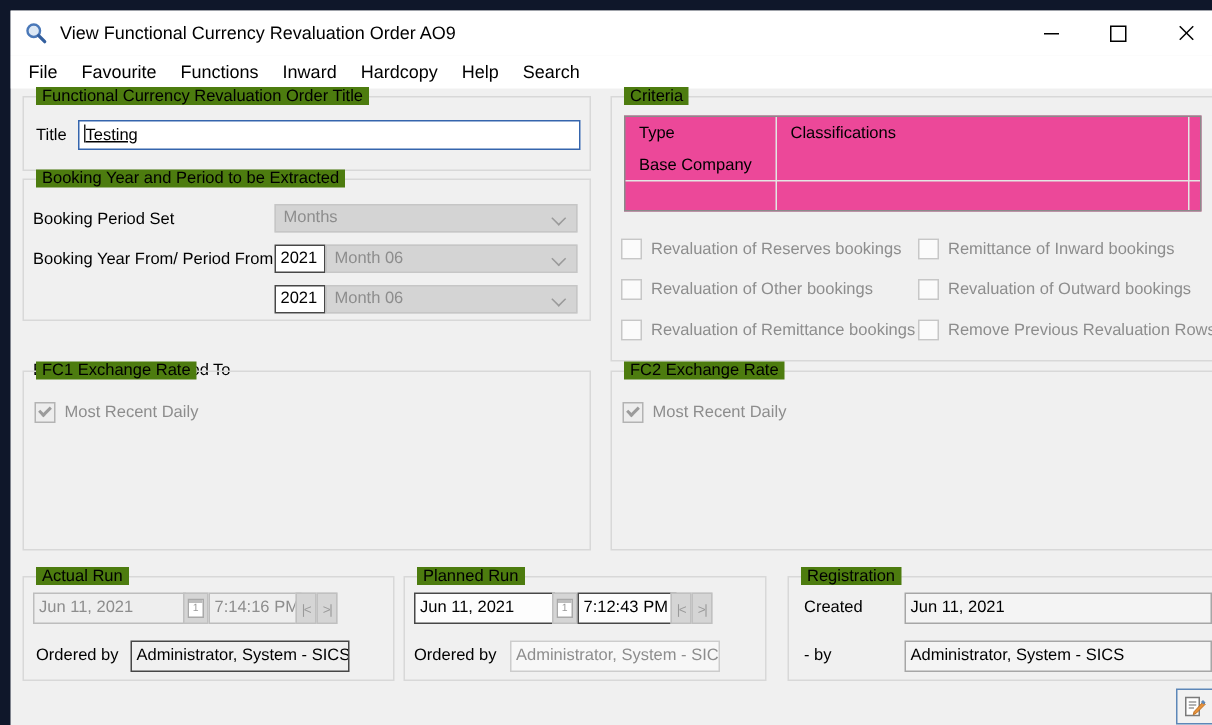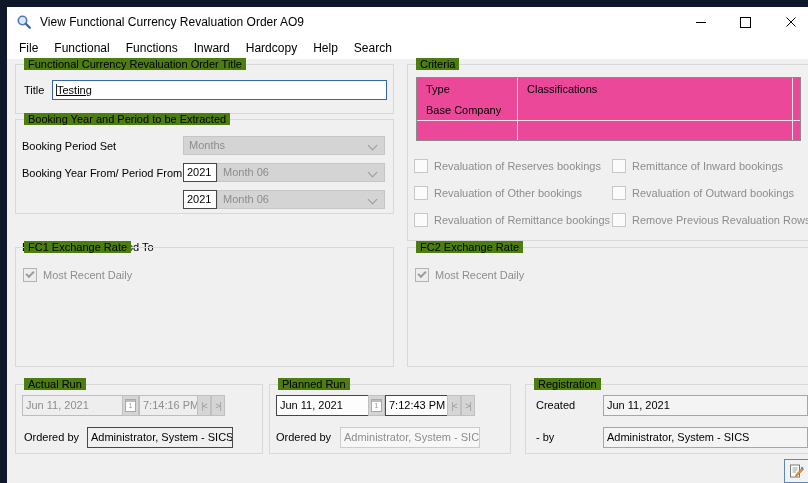--- a/index.html
+++ b/index.html
@@ -75,21 +75,21 @@
         <svg width="10" height="10" viewBox="0 0 10 10">
           <line x1="0.5" y1="0.5" x2="9.5" y2="9.5" stroke="#000" stroke-width="1"></line>
           <line x1="9.5" y1="0.5" x2="0.5" y2="9.5" stroke="#000" stroke-width="1"></line>
         </svg>
       </div>
     </div>
   </div>
 
   <div class="menubar">
     <span class="menuitem">File</span>
-    <span class="menuitem">Functional</span>
+    <span class="menuitem">Favourite</span>
     <span class="menuitem">Functions</span>
     <span class="menuitem">Inward</span>
     <span class="menuitem">Hardcopy</span>
     <span class="menuitem">Help</span>
     <span class="menuitem">Search</span>
   </div>
 
   <div class="group" style="left:8px;top:57px;width:377px;height:48px;">
     <span class="grouplabel">Functional Currency Revaluation Order Title</span>
     <span class="lbl" style="left:8px;top:19px;">Title</span>

